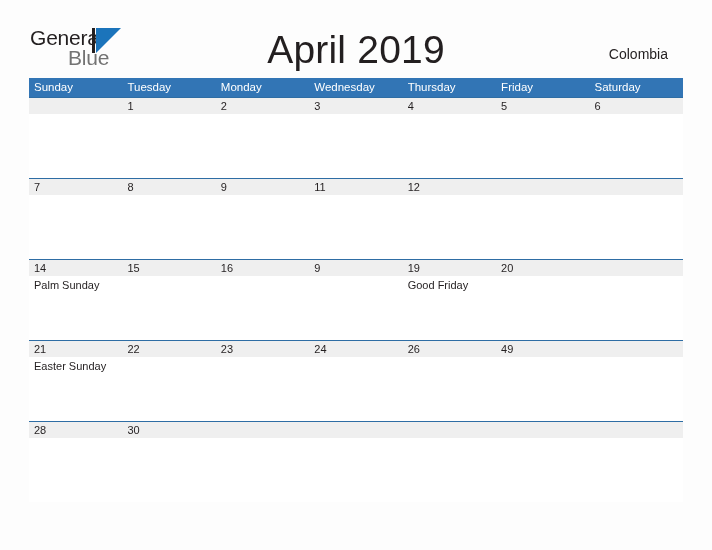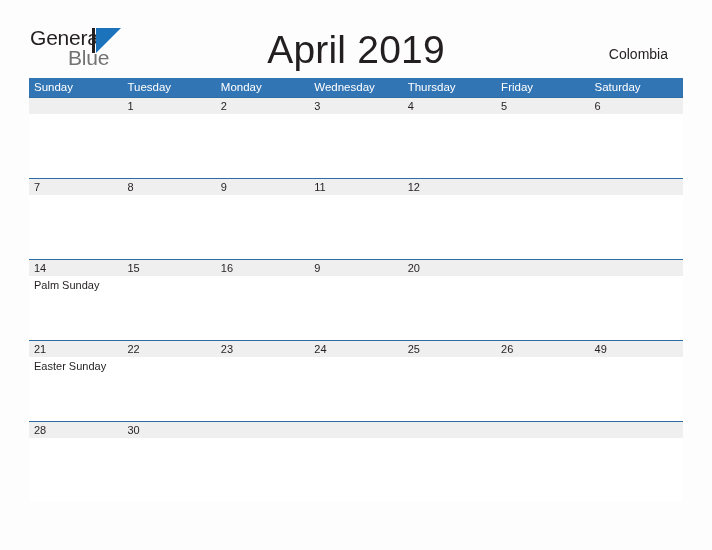--- a/index.html
+++ b/index.html
@@ -287,20 +287,24 @@
         </div>
         <div class="day-cell">
           <span class="day-num">16</span>
           <span class="day-event"></span>
         </div>
         <div class="day-cell">
           <span class="day-num">9</span>
           <span class="day-event"></span>
         </div>
         <div class="day-cell">
+          <span class="day-num">19</span>
+          <span class="day-event">Good Friday</span>
+        </div>
+        <div class="day-cell">
           <span class="day-num">20</span>
           <span class="day-event"></span>
         </div>
       </div>
     </div>
 
     <div class="week-row">
       <div class="week-band"></div>
       <div class="week-cells">
         <div class="day-cell">
@@ -313,24 +317,20 @@
         </div>
         <div class="day-cell">
           <span class="day-num">23</span>
           <span class="day-event"></span>
         </div>
         <div class="day-cell">
           <span class="day-num">24</span>
           <span class="day-event"></span>
         </div>
         <div class="day-cell">
-          <span class="day-num">25</span>
-          <span class="day-event"></span>
-        </div>
-        <div class="day-cell">
           <span class="day-num">26</span>
           <span class="day-event"></span>
         </div>
         <div class="day-cell">
           <span class="day-num">49</span>
           <span class="day-event"></span>
         </div>
       </div>
     </div>
 

